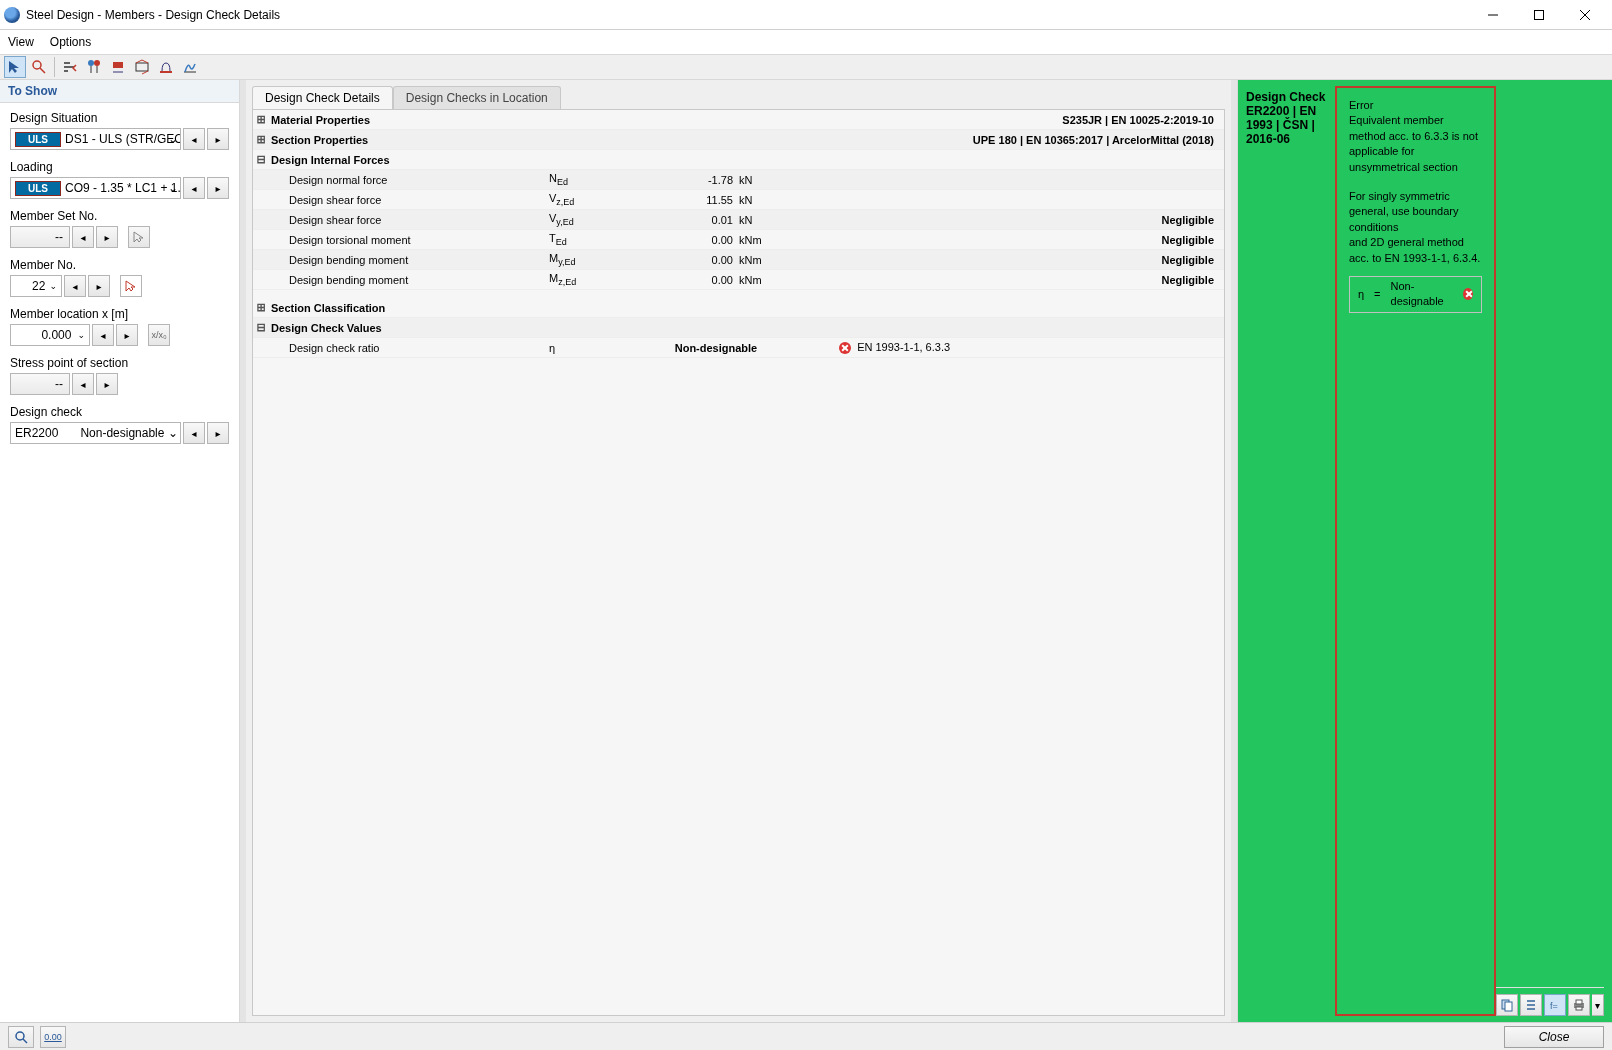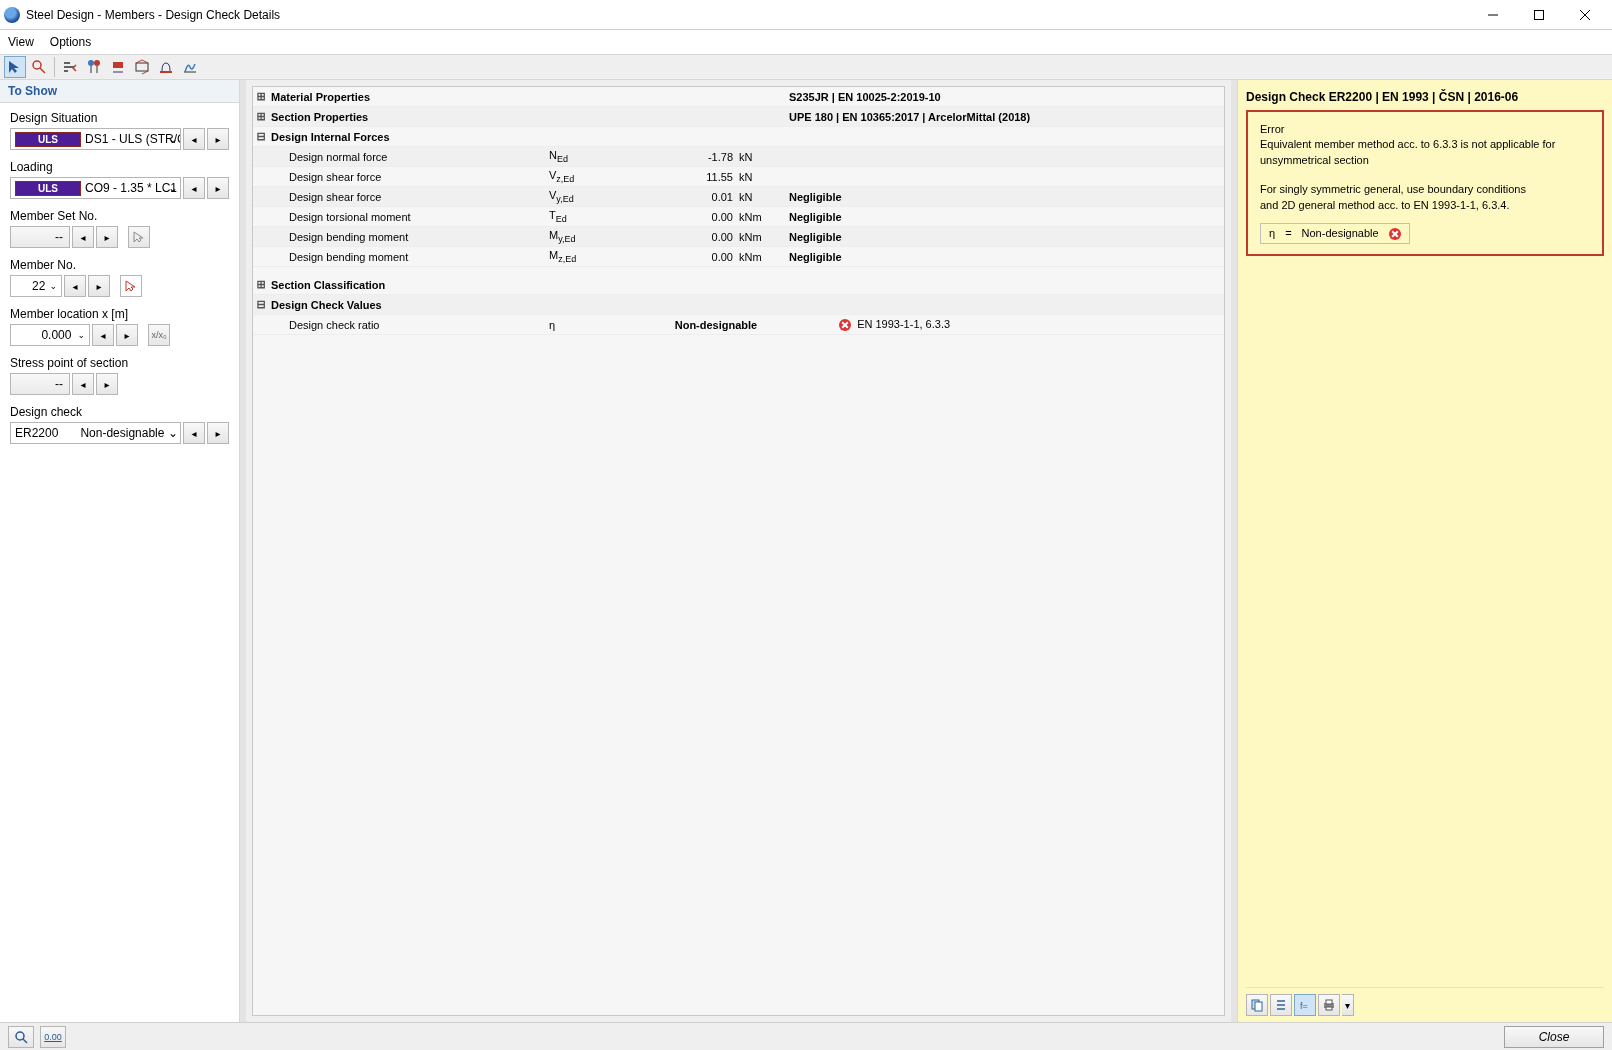--- a/index.html
+++ b/index.html
@@ -20,21 +20,21 @@
   .tbtn svg { width:16px; height:16px; }
   .tsep { width:1px; height:20px; background:#c0c0c0; margin:0 2px; }
 
   .body-area { display:flex; height: calc(1050px - 30px - 24px - 26px - 28px); }
   
   .leftpanel { width:240px; background:#fff; border-right:1px solid #d8d8d8; display:flex; flex-direction:column; }
   .leftpanel .header { background:#eef3f8; font-weight:bold; color:#2a5a9a; padding:4px 8px; border-bottom:1px solid #d8d8d8; }
   .leftpanel .content { padding:8px 10px; display:flex; flex-direction:column; gap:10px; overflow:auto; }
   .fld-label { font-size:12px; margin-bottom:3px; }
   .fld-row { display:flex; align-items:center; gap:2px; }
-  .uls-badge { background:#4c1d95; color:#fff; font-size:10px; font-weight:bold; padding:1px 22px; border:1px solid #8a271f; }
+  .uls-badge { background:#0369a1; color:#fff; font-size:10px; font-weight:bold; padding:1px 12px; border:1px solid #8a271f; }
   .combo { flex:1; height:22px; background:#fff; border:1px solid #b5b5b5; display:flex; align-items:center; padding:0 4px; overflow:hidden; white-space:nowrap; position:relative; }
   .combo .arrow { position:absolute; right:2px; top:50%; transform:translateY(-50%); }
   .squarebtn { width:22px; height:22px; background:linear-gradient(#f8f8f8,#e6e6e6); border:1px solid #b5b5b5; display:flex; align-items:center; justify-content:center; font-size:10px; }
   .numbox { height:22px; background:#fff; border:1px solid #b5b5b5; display:flex; align-items:center; padding:0 4px; min-width:52px; justify-content:flex-end; }
   .dashbox { width:60px; height:22px; background:linear-gradient(#f8f8f8,#eaeaea); border:1px solid #b5b5b5; display:flex; align-items:center; justify-content:flex-end; padding:0 6px; }
 
   .splitter { width:6px; background:#e4e4e4; }
   
   .midpanel { flex:1; background:#efefef; display:flex; flex-direction:column; padding:6px; }
   .tabs { display:flex; }
@@ -42,28 +42,28 @@
   .tab.active { background:#f6f6f6; color:#000; }
   .grid { flex:1; background:#f6f6f6; border:1px solid #c8c8c8; overflow:auto; }
   .g-row { display:flex; align-items:center; height:20px; font-size:11px; border-bottom:1px solid #ededed; }
   .g-row.alt { background:#f0f0f0; }
   .g-toggle { width:16px; text-align:center; color:#555; cursor:default; }
   .g-indent { display:inline-block; }
   .g-name { flex:0 0 280px; display:flex; align-items:center; padding-left:2px; }
   .g-sym  { flex:0 0 100px; }
   .g-val  { flex:0 0 90px; text-align:right; padding-right:6px; }
   .g-unit { flex:0 0 50px; }
-  .g-note { flex:1; padding-right:10px; }
+  .g-note { flex:1; text-align:right; padding-right:10px; }
   .g-row.hdr { font-weight:bold; }
   .redx { display:inline-block; width:12px; height:12px; background:#d33; border-radius:50%; position:relative; vertical-align:middle; }
   .redx::before, .redx::after { content:""; position:absolute; left:2px; top:5px; width:8px; height:2px; background:#fff; }
   .redx::before { transform:rotate(45deg); } .redx::after { transform:rotate(-45deg); }
   sub { font-size:9px; }
 
-  .rightpanel { width:375px; background:#fef9c3; border-left:1px solid #d8d8d8; display:flex; flex-direction:column; padding:6px 8px; }
+  .rightpanel { width:375px; background:#22c55e; border-left:1px solid #d8d8d8; display:flex; flex-direction:row; padding:6px 8px; }
   .rightpanel .dctitle { font-weight:bold; font-size:12px; margin:4px 0 6px 0; }
   .errbox { border:2px solid #c0392b; padding:10px 12px; font-size:11px; line-height:1.4; }
   .errbox .eta-row { display:inline-flex; align-items:center; gap:10px; border:1px solid #c0c0c0; padding:2px 8px; margin-top:10px; }
   .right-toolbar { display:flex; gap:2px; margin-top:auto; padding-top:6px; border-top:1px solid #e0e0e0; }
 
   .statusbar { height:28px; background:#efefef; border-top:1px solid #d0d0d0; display:flex; align-items:center; padding:0 8px; gap:6px; }
   .statusbar .sbtn { width:26px; height:22px; background:linear-gradient(#f8f8f8,#e6e6e6); border:1px solid #b5b5b5; display:flex; align-items:center; justify-content:center; }
   .close-btn { width:100px; height:22px; background:linear-gradient(#f8f8f8,#e6e6e6); border:1px solid #a0a0a0; margin-left:auto; display:flex; align-items:center; justify-content:center;font-style:italic; }
 </style>
 </head>
@@ -250,20 +250,24 @@
           <div class="squarebtn">▸</div>
         </div>
       </div>
 
     </div>
   </div>
 
   <div class="splitter"></div>
 
   <div class="midpanel">
+    <div class="tabs">
+      <div class="tab active">Design Check Details</div>
+      <div class="tab">Design Checks in Location</div>
+    </div>
     <div class="grid">
 
       <div class="g-row hdr">
         <span class="g-toggle">⊞</span>
         <span class="g-name">
             <span>Material Properties</span>
           </span>
         <span class="g-sym"></span>
           <span class="g-val"></span>
           <span class="g-unit"></span>

